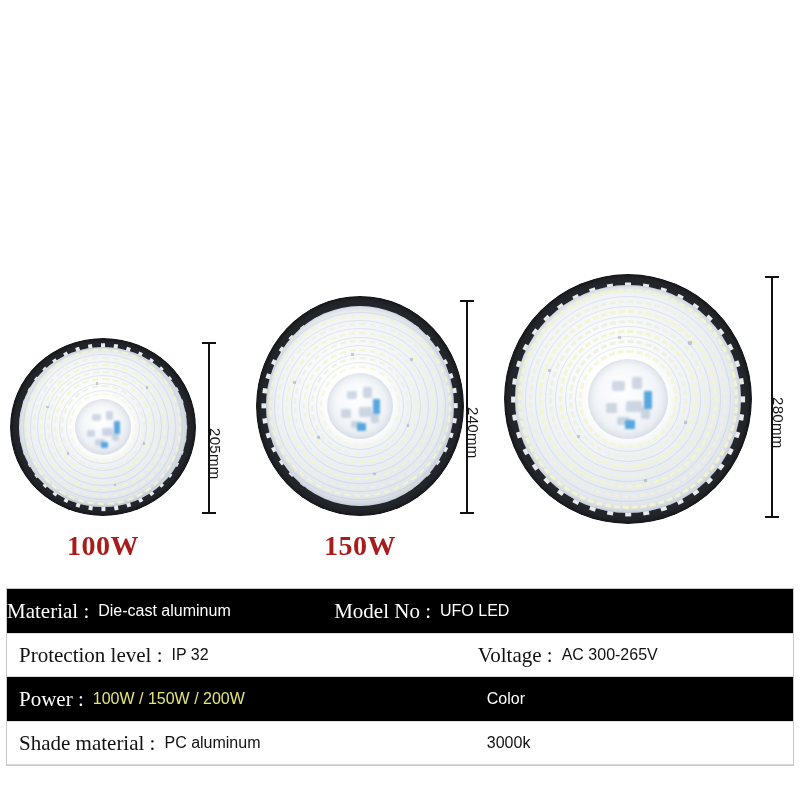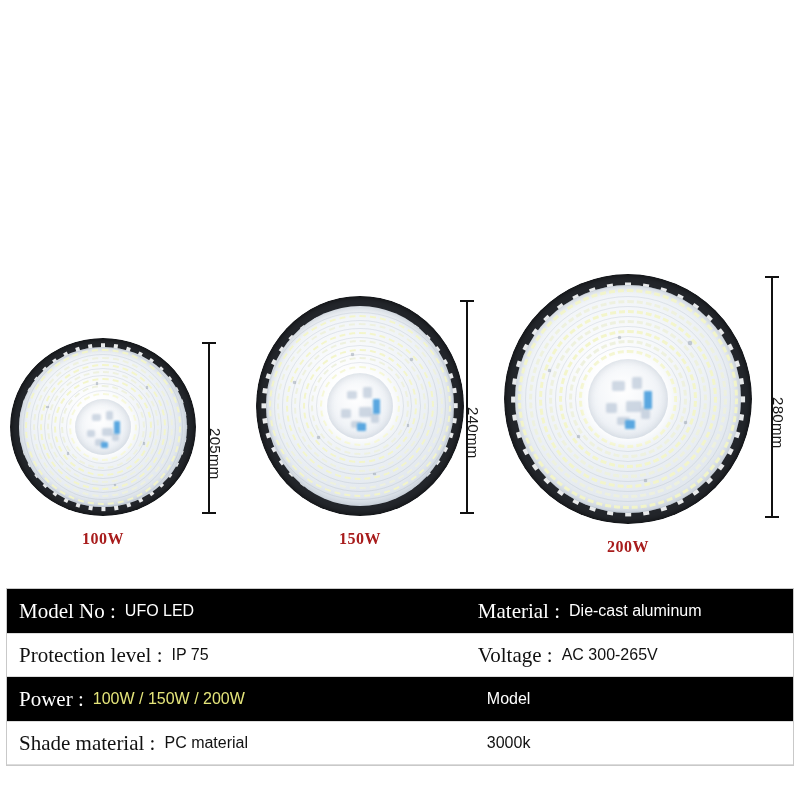--- a/index.html
+++ b/index.html
@@ -157,21 +157,21 @@
     letter-spacing: 0.3px;
     color: #1a1a1a;
   }
 
   
   .watt {
     position: absolute;
     text-align: center;
     font-family: "Liberation Serif", serif;
     font-weight: bold;
-    font-size: 16px;
+    font-size: 28px;
     color: #a81c1c;
     letter-spacing: 0.5px;
   }
 
   
   .spec-table {
     position: absolute;
     left: 6px;
     top: 588px;
     width: 788px;
@@ -476,65 +476,64 @@
               <div class="hub-speck" style="left: 17.6506px; top: 44.1265px; width: 11.2322px; height: 10.4299px;"></div>
               <div class="hub-speck" style="left: 38.5104px; top: 41.7196px; width: 16.046px; height: 11.2322px;"></div>
               <div class="hub-speck" style="left: 52.9518px; top: 48.138px; width: 9.6276px; height: 12.0345px;"></div>
               <div class="hub-speck" style="left: 28.8828px; top: 57.7656px; width: 13.6391px; height: 8.8253px;"></div>
               <div class="hub-blue" style="left: 56.161px; top: 32.092px; width: 8.023px; height: 17.6506px;"></div>
               <div class="hub-blue" style="left: 36.9058px; top: 60.9748px; width: 10.4299px; height: 8.8253px;"></div>
             </div>
           </div>
         <div class="softness"></div>
       </div>
-      <div class="watt" style="left:0px; top:264px; width:248px;">200W</div>
     </div>
     <div class="dim" style="left:765px; top:276px; height:242px; width:40px;">
       <div class="cap top"></div>
       <div class="cap bottom"></div>
       <div class="dim-line"></div>
       <div class="dim-label">280mm</div>
     </div>
 
   </div>
 
   <div class="spec-table" id="spec-table">
       <div class="spec-row dark">
+        <div class="spec-cell right">
+          <span class="spec-label">Material&nbsp;:</span>
+          <span class="spec-value">Die-cast aluminum</span>
+        </div>
         <div class="spec-cell left">
           <span class="spec-label">Model No&nbsp;:</span>
           <span class="spec-value">UFO LED</span>
         </div>
-        <div class="spec-cell right">
-          <span class="spec-label">Material&nbsp;:</span>
-          <span class="spec-value">Die-cast aluminum</span>
-        </div>
       </div>
       <div class="spec-row light">
         <div class="spec-cell left">
           <span class="spec-label">Protection level&nbsp;:</span>
-          <span class="spec-value">IP 75</span>
+          <span class="spec-value">IP 32</span>
         </div>
         <div class="spec-cell right">
           <span class="spec-label">Voltage&nbsp;:</span>
           <span class="spec-value">AC 300-265V</span>
         </div>
       </div>
       <div class="spec-row dark">
         <div class="spec-cell left">
           <span class="spec-label">Power&nbsp;:</span>
           <span class="spec-value accent">100W / 150W / 200W</span>
         </div>
         <div class="spec-cell right">
-          <span class="spec-value">Model</span>
+          <span class="spec-value">Color</span>
         </div>
       </div>
       <div class="spec-row light">
         <div class="spec-cell left">
           <span class="spec-label">Shade material&nbsp;:</span>
-          <span class="spec-value">PC material</span>
+          <span class="spec-value">PC aluminum</span>
         </div>
         <div class="spec-cell right">
           <span class="spec-value">3000k</span>
         </div>
       </div>
     </div>
 
 </div>
 
 </body></html>

